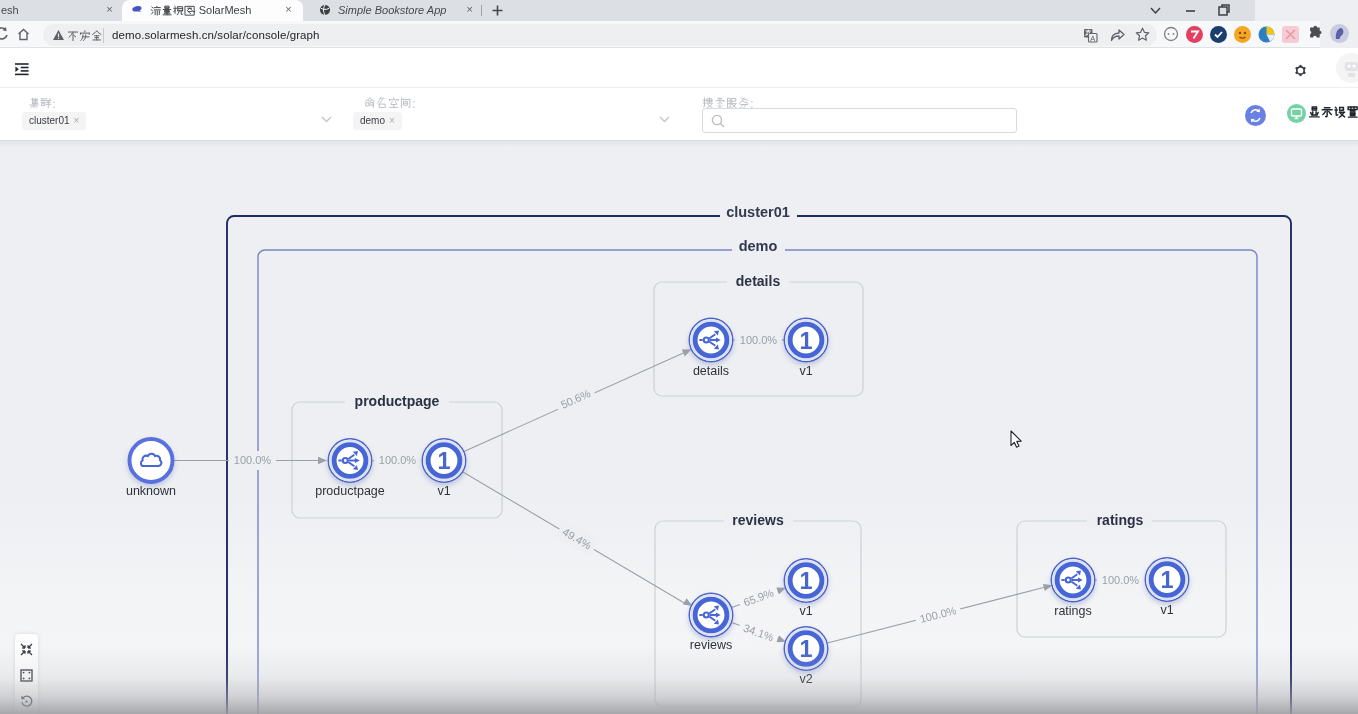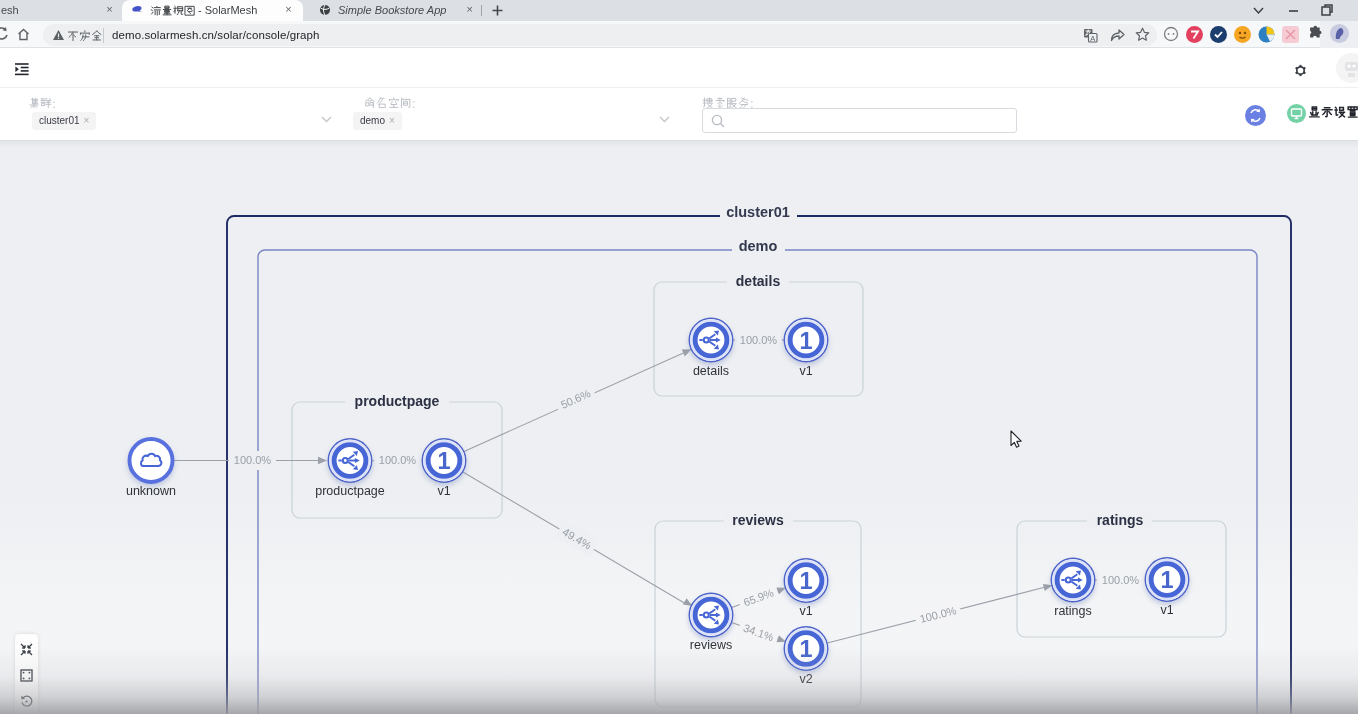--- a/index.html
+++ b/index.html
@@ -1,19 +1,19 @@
 <!DOCTYPE html>
 <html><head>
 <meta charset="utf-8">
 <style>
   * { margin:0; padding:0; box-sizing:border-box; }
   html,body { width:1358px; height:714px; overflow:hidden; font-family:"Liberation Sans", sans-serif; background:#edeff2; }
   .abs { position:absolute; }
   
-  #tabstrip { position:absolute; left:0; top:0; width:1358px; height:21px; background:#dce0e5; }
+  #tabstrip { position:absolute; left:0; top:0; width:1255px; height:21px; background:#dce0e5; }
   .tab { position:absolute; top:0; height:21px; font-size:11px; color:#46494d; }
   .tab .title { position:absolute; top:4px; white-space:nowrap; }
   .tab .x { position:absolute; top:3px; width:13px; height:13px; color:#5f6368; font-size:11px; line-height:13px; text-align:center; }
   #tab-active { left:122px; width:181px; background:#fdfdfd; border-radius:8px 8px 0 0; }
   #winbtns { position:absolute; top:0; right:0; height:21px; }
   #toolbar { position:absolute; left:0; top:21px; width:1320px; height:27px; background:#f7f8f9; border-bottom:1px solid #dfe2e5; }
   #omnibox { position:absolute; left:43px; top:2.5px; width:1114px; height:22px; background:#edeff1; border-radius:11px; }
   #urltext { position:absolute; left:69px; top:5px; font-size:11.5px; color:#232629; letter-spacing:0.1px; }
   
   #appheader { position:absolute; left:0; top:48px; width:1358px; height:40px; background:#fff; border-bottom:1px solid #efefef; }
@@ -82,21 +82,21 @@
           <g transform="translate(34.02 0) scale(0.1050)">
             <path d="M8 8 H92 V92 H8 Z" fill="none" stroke="#3d4144" stroke-width="9" stroke-linecap="round"></path>
             <path d="M30 26 H68" fill="none" stroke="#3d4144" stroke-width="9" stroke-linecap="round"></path>
             <path d="M48 26 L28 48" fill="none" stroke="#3d4144" stroke-width="9" stroke-linecap="round"></path>
             <path d="M50 24 C58 36 68 44 76 50" fill="none" stroke="#3d4144" stroke-width="9" stroke-linecap="round"></path>
             <path d="M34 58 H66" fill="none" stroke="#3d4144" stroke-width="9" stroke-linecap="round"></path>
             <path d="M44 66 L56 78" fill="none" stroke="#3d4144" stroke-width="9" stroke-linecap="round"></path>
           </g>
         </g>
       </svg>
-      <span class="title" style="left:76px;color:#3d4144;text-align:center;">- SolarMesh</span>
+      <span class="title" style="left:70px;color:#3d4144;text-align:center;">- SolarMesh</span>
     <span class="x" style="left:160px;">×</span>
   </div>
   <div class="tab" style="left:305px;width:175px;font-style:italic;">
     <svg class="abs" style="left:14px;top:4px;" width="12" height="12" viewBox="0 0 12 12">
       <circle cx="6" cy="6" r="5" fill="#3c4043"></circle>
       <path d="M2 4.2 C4 5.8, 8 5.8, 10 4.2 M6 1 C4 4,4 8,6 11" stroke="#fff" stroke-width="1" fill="none"></path>
     </svg>
     <span class="title" style="left:33px;">Simple Bookstore App</span>
     <span class="x" style="left:158px;">×</span>
   </div>
@@ -278,21 +278,21 @@
           <path d="M84 8 L89 18" fill="none" stroke="#bcc0c6" stroke-width="9" stroke-linecap="round"></path>
           <path d="M52 28 H94" fill="none" stroke="#bcc0c6" stroke-width="9" stroke-linecap="round"></path>
           <path d="M56 44 H92" fill="none" stroke="#bcc0c6" stroke-width="9" stroke-linecap="round"></path>
           <path d="M50 62 H96" fill="none" stroke="#bcc0c6" stroke-width="9" stroke-linecap="round"></path>
           <path d="M72 28 V92" fill="none" stroke="#bcc0c6" stroke-width="9" stroke-linecap="round"></path>
         </g>
         <circle cx="25.6" cy="4.6" r="0.77" fill="#bcc0c6"></circle>
         <circle cx="25.6" cy="9.7" r="0.77" fill="#bcc0c6"></circle>
       </g>
     </svg>
-  <div class="chip" style="left:32px;">cluster01<span class="cx">×</span></div>
+  <div class="chip" style="left:22px;">cluster01<span class="cx">×</span></div>
   <svg class="caret" style="left:321px;" viewBox="0 0 11 7">
       <path d="M1 1 L5.5 5.6 L10 1" stroke="#c3c7ce" stroke-width="1.4" fill="none"></path>
     </svg>
   <svg class="abs" style="left:364px;top:8.5px;" width="53" height="12" viewBox="0 0 53 12">
       <g transform="translate(0.5 0.5)">
         <g transform="translate(0.00 0) scale(0.1100)">
           <path d="M50 4 C40 16 24 28 10 34" fill="none" stroke="#bcc0c6" stroke-width="9" stroke-linecap="round"></path>
           <path d="M50 4 C60 16 76 28 90 34" fill="none" stroke="#bcc0c6" stroke-width="9" stroke-linecap="round"></path>
           <path d="M36 30 H64" fill="none" stroke="#bcc0c6" stroke-width="9" stroke-linecap="round"></path>
           <path d="M14 48 H40 V76 H14 Z" fill="none" stroke="#bcc0c6" stroke-width="9" stroke-linecap="round"></path>

